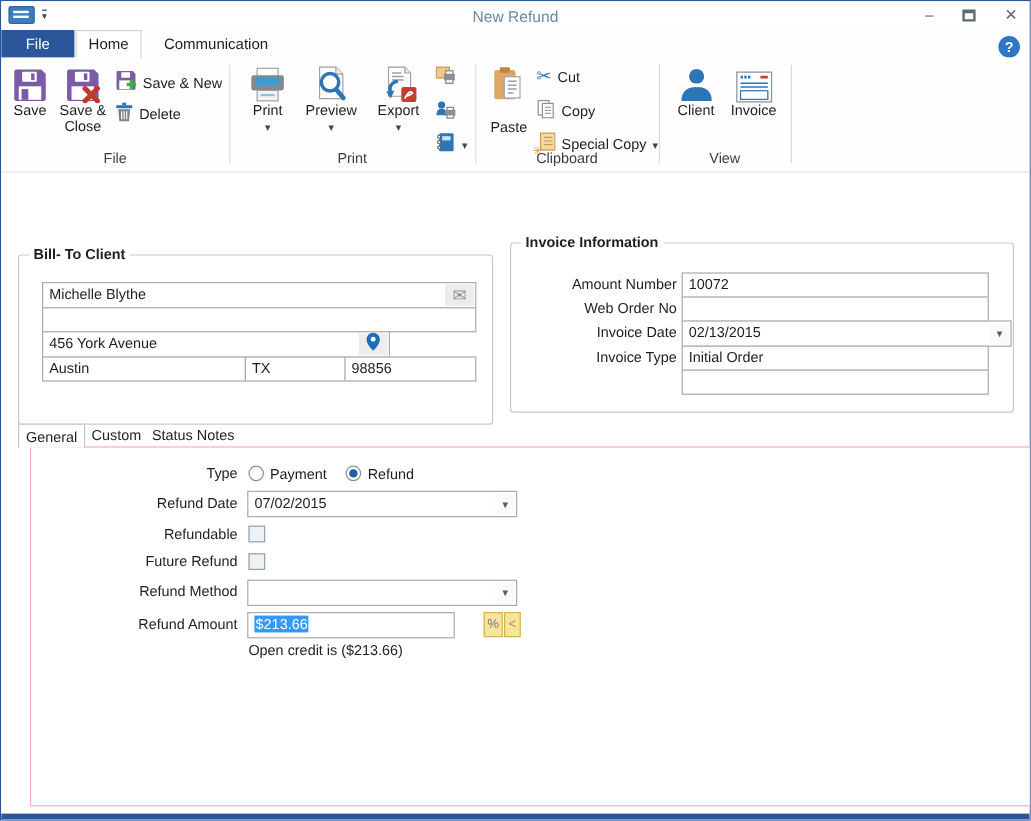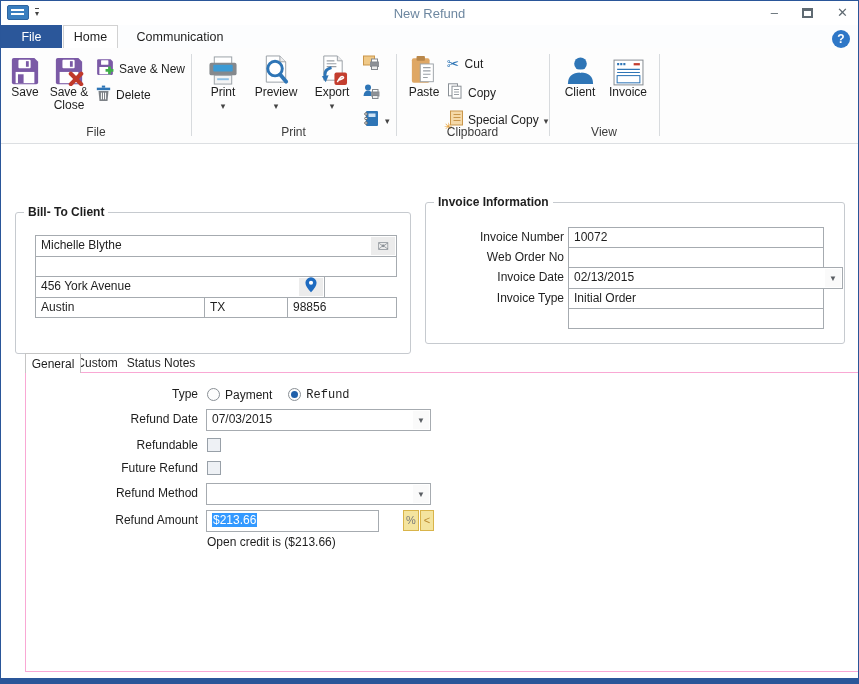--- a/index.html
+++ b/index.html
@@ -200,21 +200,21 @@
             <circle cx="3" cy="4" r="1.3" fill="#fff" stroke="#666"></circle>
             <circle cx="3" cy="8.5" r="1.3" fill="#fff" stroke="#666"></circle>
             <circle cx="3" cy="13" r="1.3" fill="#fff" stroke="#666"></circle>
           </svg>
       </span>
       <span class="caret"></span>
     </div>
     <div class="grouplabel" style="left:190px; width:205px;">Print</div>
     <div class="rsep" style="left:395px;"></div>
 
-    <div class="bigbtn" style="left:402px; width:42px;">
+    <div class="bigbtn" style="left:402px; width:42px;gap:14px;">
       <span class="ic">
         <svg width="28" height="31" viewBox="0 0 30 32">
             <rect x="2" y="3" width="19" height="26" rx="2" fill="#DFA764"></rect>
             <rect x="7" y="0.5" width="9" height="5" rx="1" fill="#b9874a"></rect>
             <rect x="11" y="9" width="14" height="19" fill="#fff" stroke="#9aa0a6"></rect>
             <path d="M14 13h8M14 16.5h8M14 20h8M14 23.5h5" stroke="#9aa0a6" stroke-width="1.3"></path>
           </svg>
       </span>
       <span>Paste</span>
     </div>
@@ -297,59 +297,59 @@
         </span>
       </div>
       <div class="field" style="left:19px; top:84px; width:170px; height:21px;"><span>Austin</span></div>
       <div class="field" style="left:188px; top:84px; width:84px; height:21px;"><span>TX</span></div>
       <div class="field" style="left:271px; top:84px; width:110px; height:21px;"><span>98856</span></div>
     </div>
 
     <div class="fieldset" style="left:424px; top:58px; width:420px; height:142px;">
       <span class="legend">Invoice Information</span>
 
-      <div class="flabel" style="width:138px; top:24px;">Invoice Number</div>
+      <div class="flabel" style="width:138px; top:24px;">Amount Number</div>
       <div class="field" style="left:142px; top:24px; width:256px; height:21px;"><span>10072</span></div>
 
       <div class="flabel" style="width:138px; top:44px;">Web Order No</div>
       <div class="field" style="left:142px; top:44px; width:256px; height:21px;"><span></span></div>
 
       <div class="flabel" style="width:138px; top:64px;">Invoice Date</div>
       <div class="field" style="left:142px; top:64px; width:275px; height:22px;">
         <span>02/13/2015</span>
         <span class="combo-arrow">▼</span>
       </div>
 
       <div class="flabel" style="width:138px; top:85px;">Invoice Type</div>
       <div class="field" style="left:142px; top:85px; width:256px; height:21px;"><span>Initial Order</span></div>
 
       <div class="field" style="left:142px; top:105px; width:256px; height:21px;"><span></span></div>
     </div>
 
-    <div class="dtab active" style="left:14px; top:209px; width:56px;margin-left:10px;">General</div>
+    <div class="dtab active" style="left:14px; top:209px; width:56px;">General</div>
     <div class="dtab" style="left:72px; top:209px; width:48px;">Custom</div>
     <div class="dtab" style="left:122px; top:209px; width:76px;">Status Notes</div>
 
     <div class="tabpage">
 
       <div class="flabel" style="top:11px;">Type</div>
       <div style="position:absolute; left:181px; top:11px; display:flex; gap:16px; align-items:center; height:21px;">
         <span style="display:flex; gap:5px; align-items:center;">
           <span class="radio"></span>
           <span>Payment</span>
         </span>
-        <span style="display:flex; gap:5px; font-family:Liberation Mono, monospace;">
+        <span style="display:flex; gap:5px; ">
           <span class="radio sel"></span>
           <span>Refund</span>
         </span>
       </div>
 
       <div class="flabel" style="top:36px;">Refund Date</div>
       <div class="field" style="left:180px; top:36px; width:225px; height:22px;">
-        <span>07/03/2015</span>
+        <span>07/02/2015</span>
         <span class="combo-arrow">▼</span>
       </div>
 
       <div class="flabel" style="top:62px;">Refundable</div>
       <span class="checkbox" style="left:181px; top:65px;"></span>
 
       <div class="flabel" style="top:85px;">Future Refund</div>
       <span class="checkbox" style="left:181px; top:88px;"></span>
 
       <div class="flabel" style="top:110px;">Refund Method</div>

